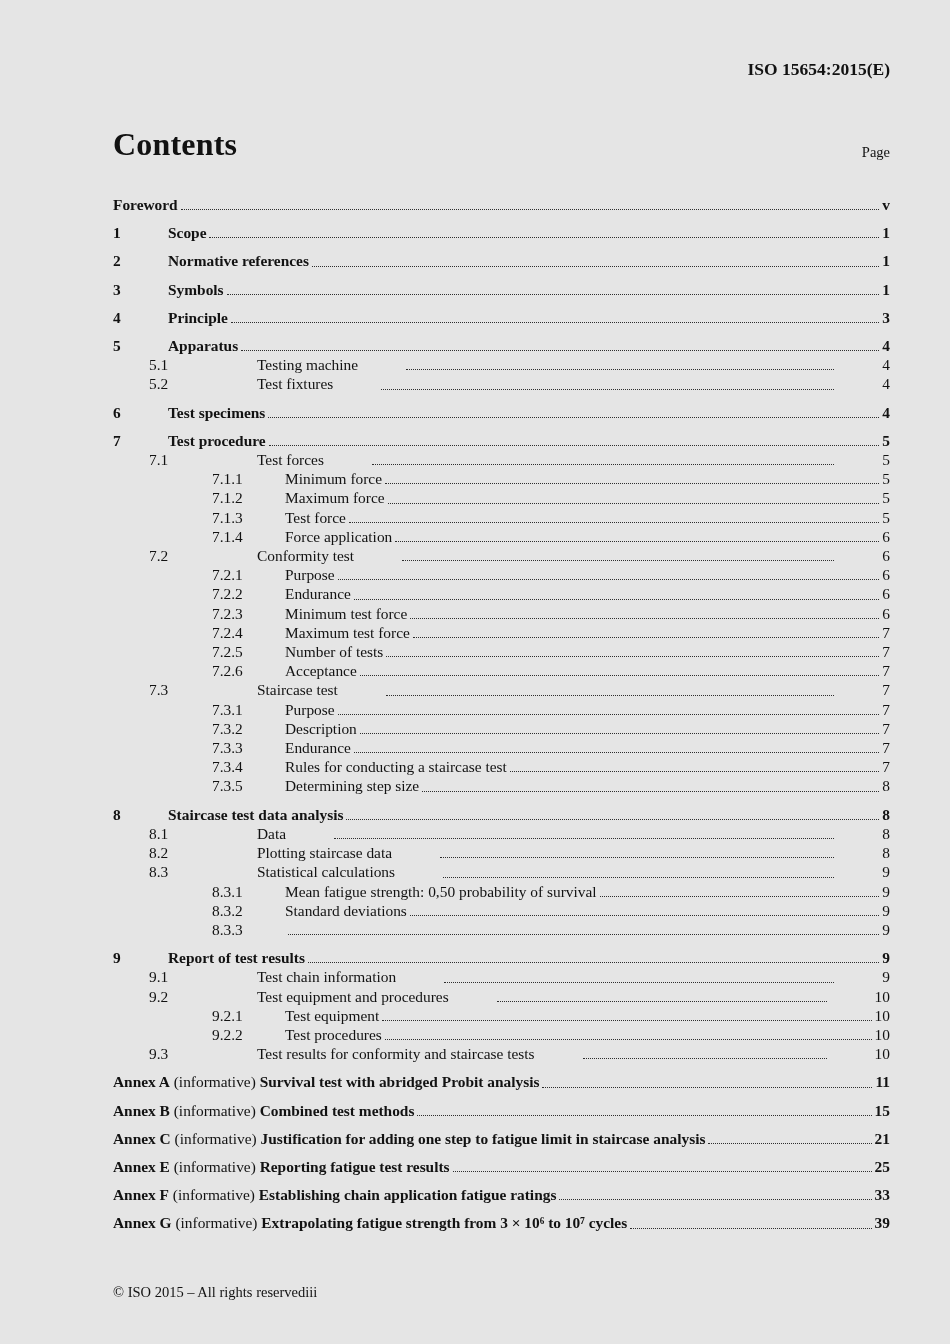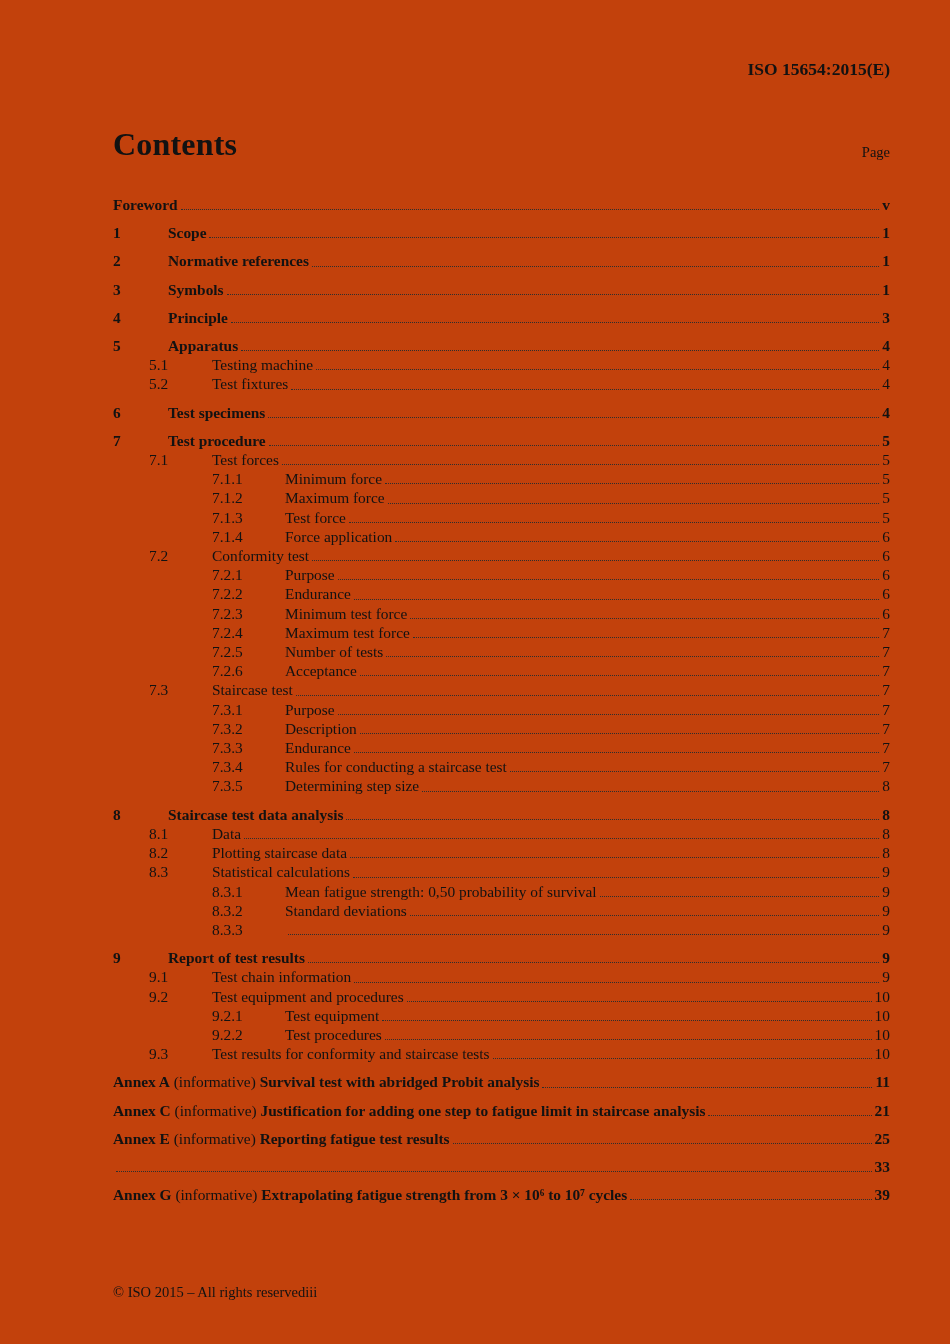--- a/index.html
+++ b/index.html
@@ -1,17 +1,17 @@
 <!DOCTYPE html>
 <html><head>
 <meta charset="utf-8">
 <style>
   html,body { margin:0; padding:0; background:#ffffff; }
   .page {
-    position:relative; width:950px; height:1344px; background:#c2410c;
+    position:relative; width:950px; height:1344px; background:#e5e5e5;
     font-family:"Liberation Serif","DejaVu Serif",serif; color:#121212;
     overflow:hidden;
   }
   .header {
     position:absolute; top:58px; left:113px; right:60px;
     text-align:right; font-weight:bold; font-size:17.5px; line-height:22px;
   }
   .toc-head {
     position:absolute; top:126px; left:113px; right:60px;
     display:flex; justify-content:space-between; align-items:flex-end;
@@ -22,21 +22,21 @@
   .row { display:flex; align-items:baseline; font-size:15.4px; line-height:19.2px; }
   .row .num  { flex:none; }
   .row .lbl  { flex:none; white-space:nowrap; }
   .row .leader {
     flex:1 1 auto; min-width:6px; align-self:flex-end;
     border-bottom:1.6px dotted #2e2e2e; margin:0 3px 4px 3px; height:1px;
   }
   .row .pg { flex:none; white-space:nowrap; }
   .t-foreword, .t-chapter, .t-annex { margin-top:9px; font-weight:bold; }
   .t-chapter .num { width:55px; }
-  .t-sub2 { padding-left:36px; } .t-sub2 .num { width:63px; }
+  .t-sub2 { padding-left:36px;gap:45px; } .t-sub2 .num { width:63px; }
   .t-sub3 { padding-left:99px; } .t-sub3 .num { width:73px; }
   .t-annex .qual { font-weight:normal; }
   .footer {
     position:absolute; top:1283px; left:113px; right:60px;
     display:flex; justify-content:flex-start; font-size:14.5px; line-height:19px;
   }
 </style>
 </head>
 <body>
 
@@ -295,30 +295,36 @@
         <span class="lbl">Test results for conformity and staircase tests</span>
         <span class="leader"></span>
         <span class="pg">10</span>
       </div>
       <div class="row t-annex">
         <span class="lbl"><span class="pfx">Annex A&nbsp;</span><span class="qual">(informative)&nbsp;</span><span class="ttl">Survival test with abridged Probit analysis</span></span>
         <span class="leader"></span>
         <span class="pg">11</span>
       </div>
       <div class="row t-annex">
+        <span class="lbl"><span class="pfx">Annex B&nbsp;</span><span class="qual">(informative)&nbsp;</span><span class="ttl">Combined test methods</span></span>
+        <span class="leader"></span>
+        <span class="pg">15</span>
+      </div>
+      <div class="row t-annex">
         <span class="lbl"><span class="pfx">Annex C&nbsp;</span><span class="qual">(informative)&nbsp;</span><span class="ttl">Justification for adding one step to fatigue limit in staircase analysis</span></span>
         <span class="leader"></span>
         <span class="pg">21</span>
       </div>
       <div class="row t-annex">
         <span class="lbl"><span class="pfx">Annex E&nbsp;</span><span class="qual">(informative)&nbsp;</span><span class="ttl">Reporting fatigue test results</span></span>
         <span class="leader"></span>
         <span class="pg">25</span>
       </div>
       <div class="row t-annex">
+        <span class="lbl"><span class="pfx">Annex F&nbsp;</span><span class="qual">(informative)&nbsp;</span><span class="ttl">Establishing chain application fatigue ratings</span></span>
         <span class="leader"></span>
         <span class="pg">33</span>
       </div>
       <div class="row t-annex">
         <span class="lbl"><span class="pfx">Annex G&nbsp;</span><span class="qual">(informative)&nbsp;</span><span class="ttl">Extrapolating fatigue strength from 3 × 10⁶ to 10⁷ cycles</span></span>
         <span class="leader"></span>
         <span class="pg">39</span>
       </div>
     </div>
 

